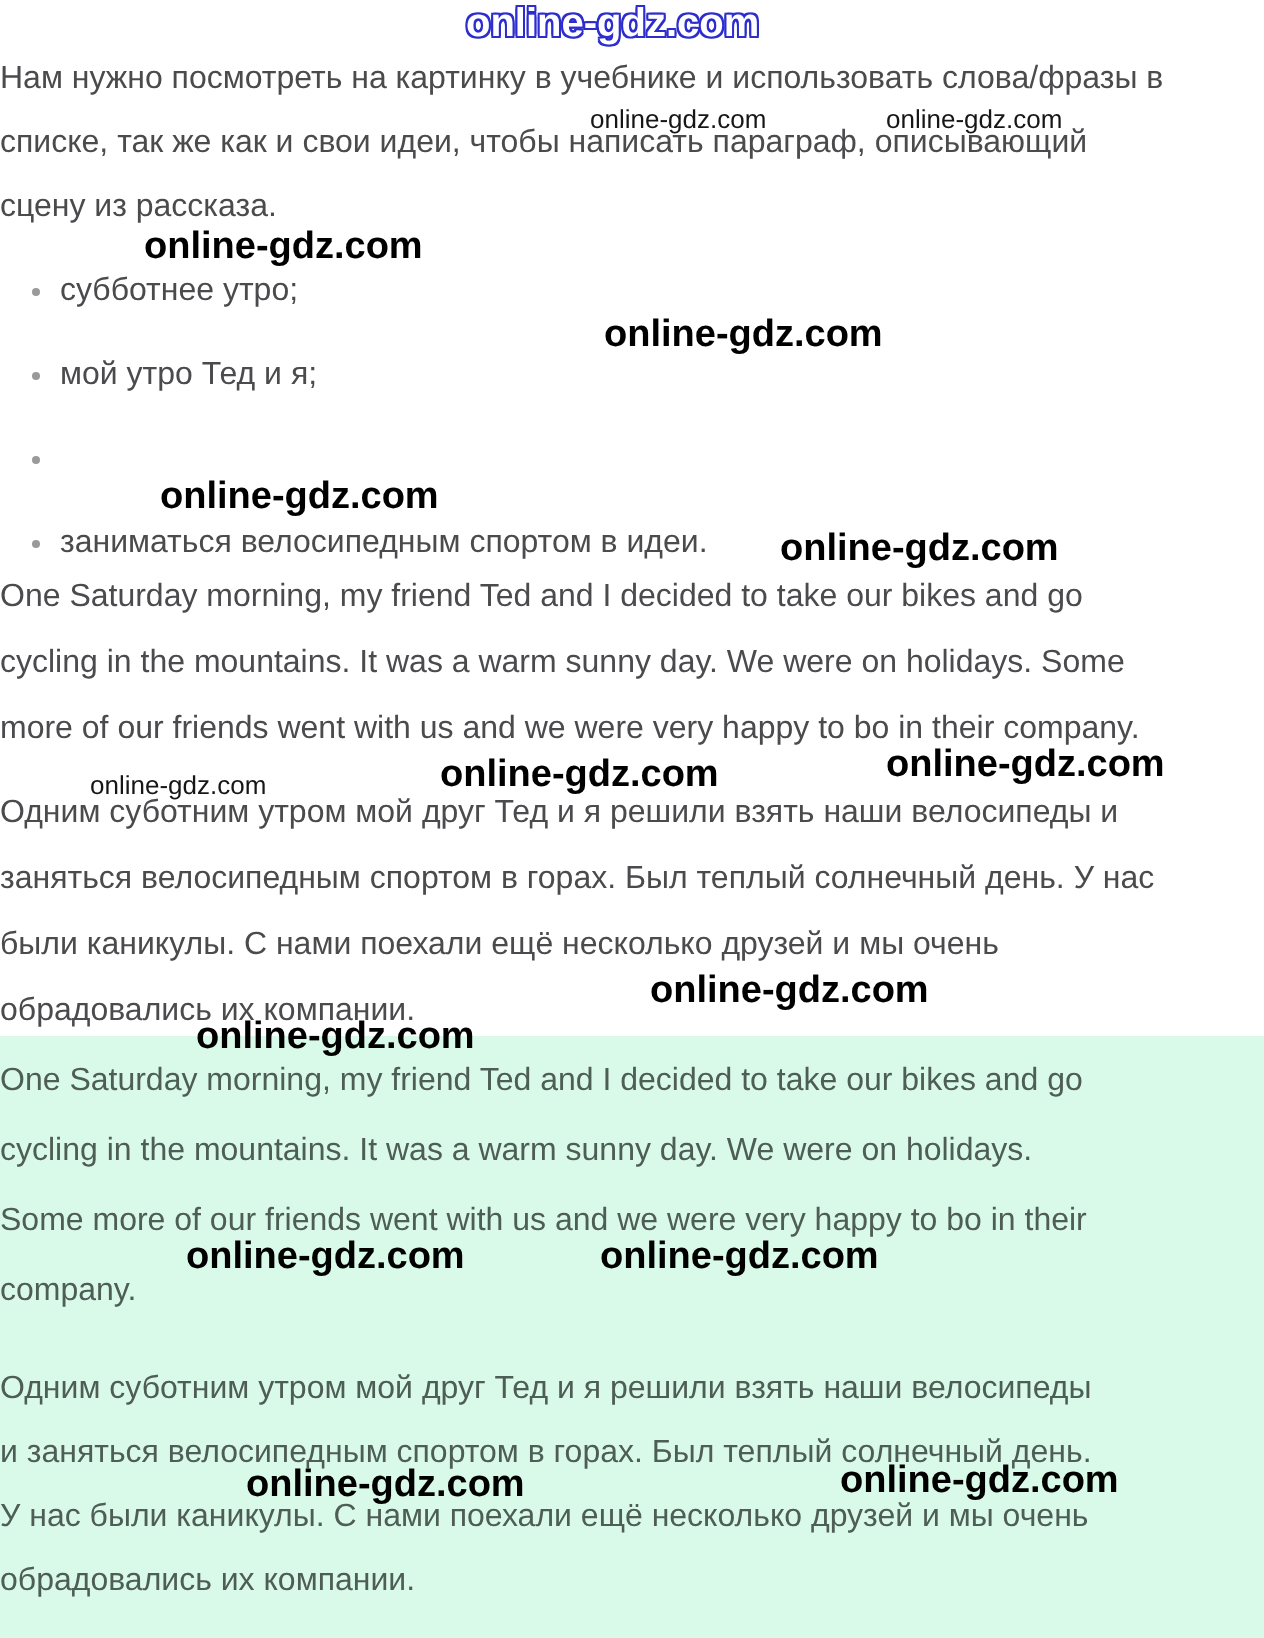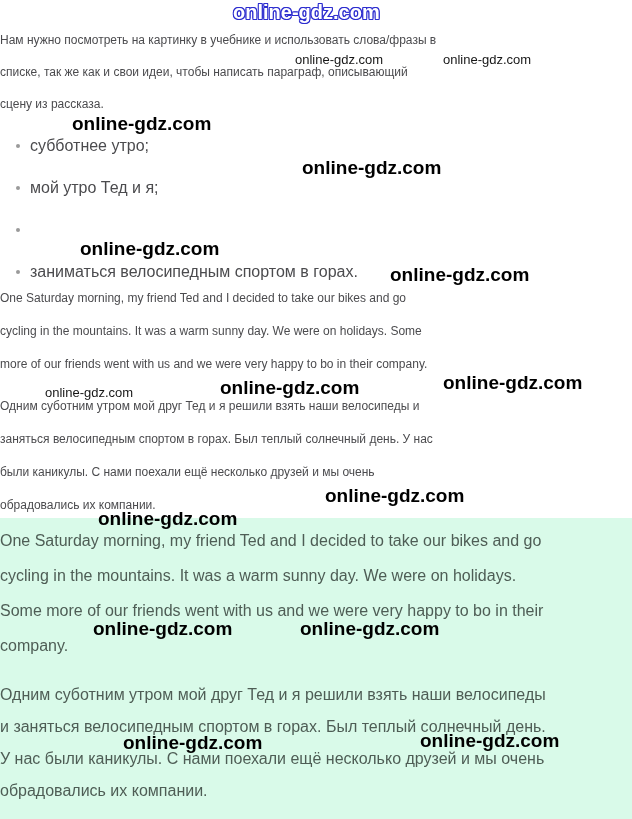--- a/index.html
+++ b/index.html
@@ -11,21 +11,21 @@
     overflow: hidden;
     background: #ffffff;
     font-family: "Liberation Sans", "DejaVu Sans", sans-serif;
   }
   .para {
     position: absolute;
     left: 0;
     width: 632px;
     margin: 0;
     white-space: pre-line;
-    font-size: 12px;
+    font-size: 16px;
     color: #4b4b4e;
   }
   .task   { top: 24px;  line-height: 32px; }
   .en     { top: 282px; line-height: 33px; }
   .ru     { top: 390px; line-height: 33px; }
 
   .bullets {
     position: absolute;
     top: 125px;
     left: 0;
@@ -112,21 +112,21 @@
     </li>
     <li class="bullet-item">
       <span class="dot"></span>
       <span>мой утро Тед и я;</span>
     </li>
     <li class="bullet-item">
       <span class="dot"></span>
     </li>
     <li class="bullet-item">
       <span class="dot"></span>
-      <span>заниматься велосипедным спортом в горах.</span>
+      <span>заниматься велосипедным спортом в идеи.</span>
     </li>
   </ul>
 
   <p class="para en">One Saturday morning, my friend Ted and I decided to take our bikes and go
 cycling in the mountains. It was a warm sunny day. We were on holidays. Some
 more of our friends went with us and we were very happy to bo in their company.</p>
   <p class="para ru">Одним суботним утром мой друг Тед и я решили взять наши велосипеды и
 заняться велосипедным спортом в горах. Был теплый солнечный день. У нас
 были каникулы. С нами поехали ещё несколько друзей и мы очень
 обрадовались их компании.</p>

